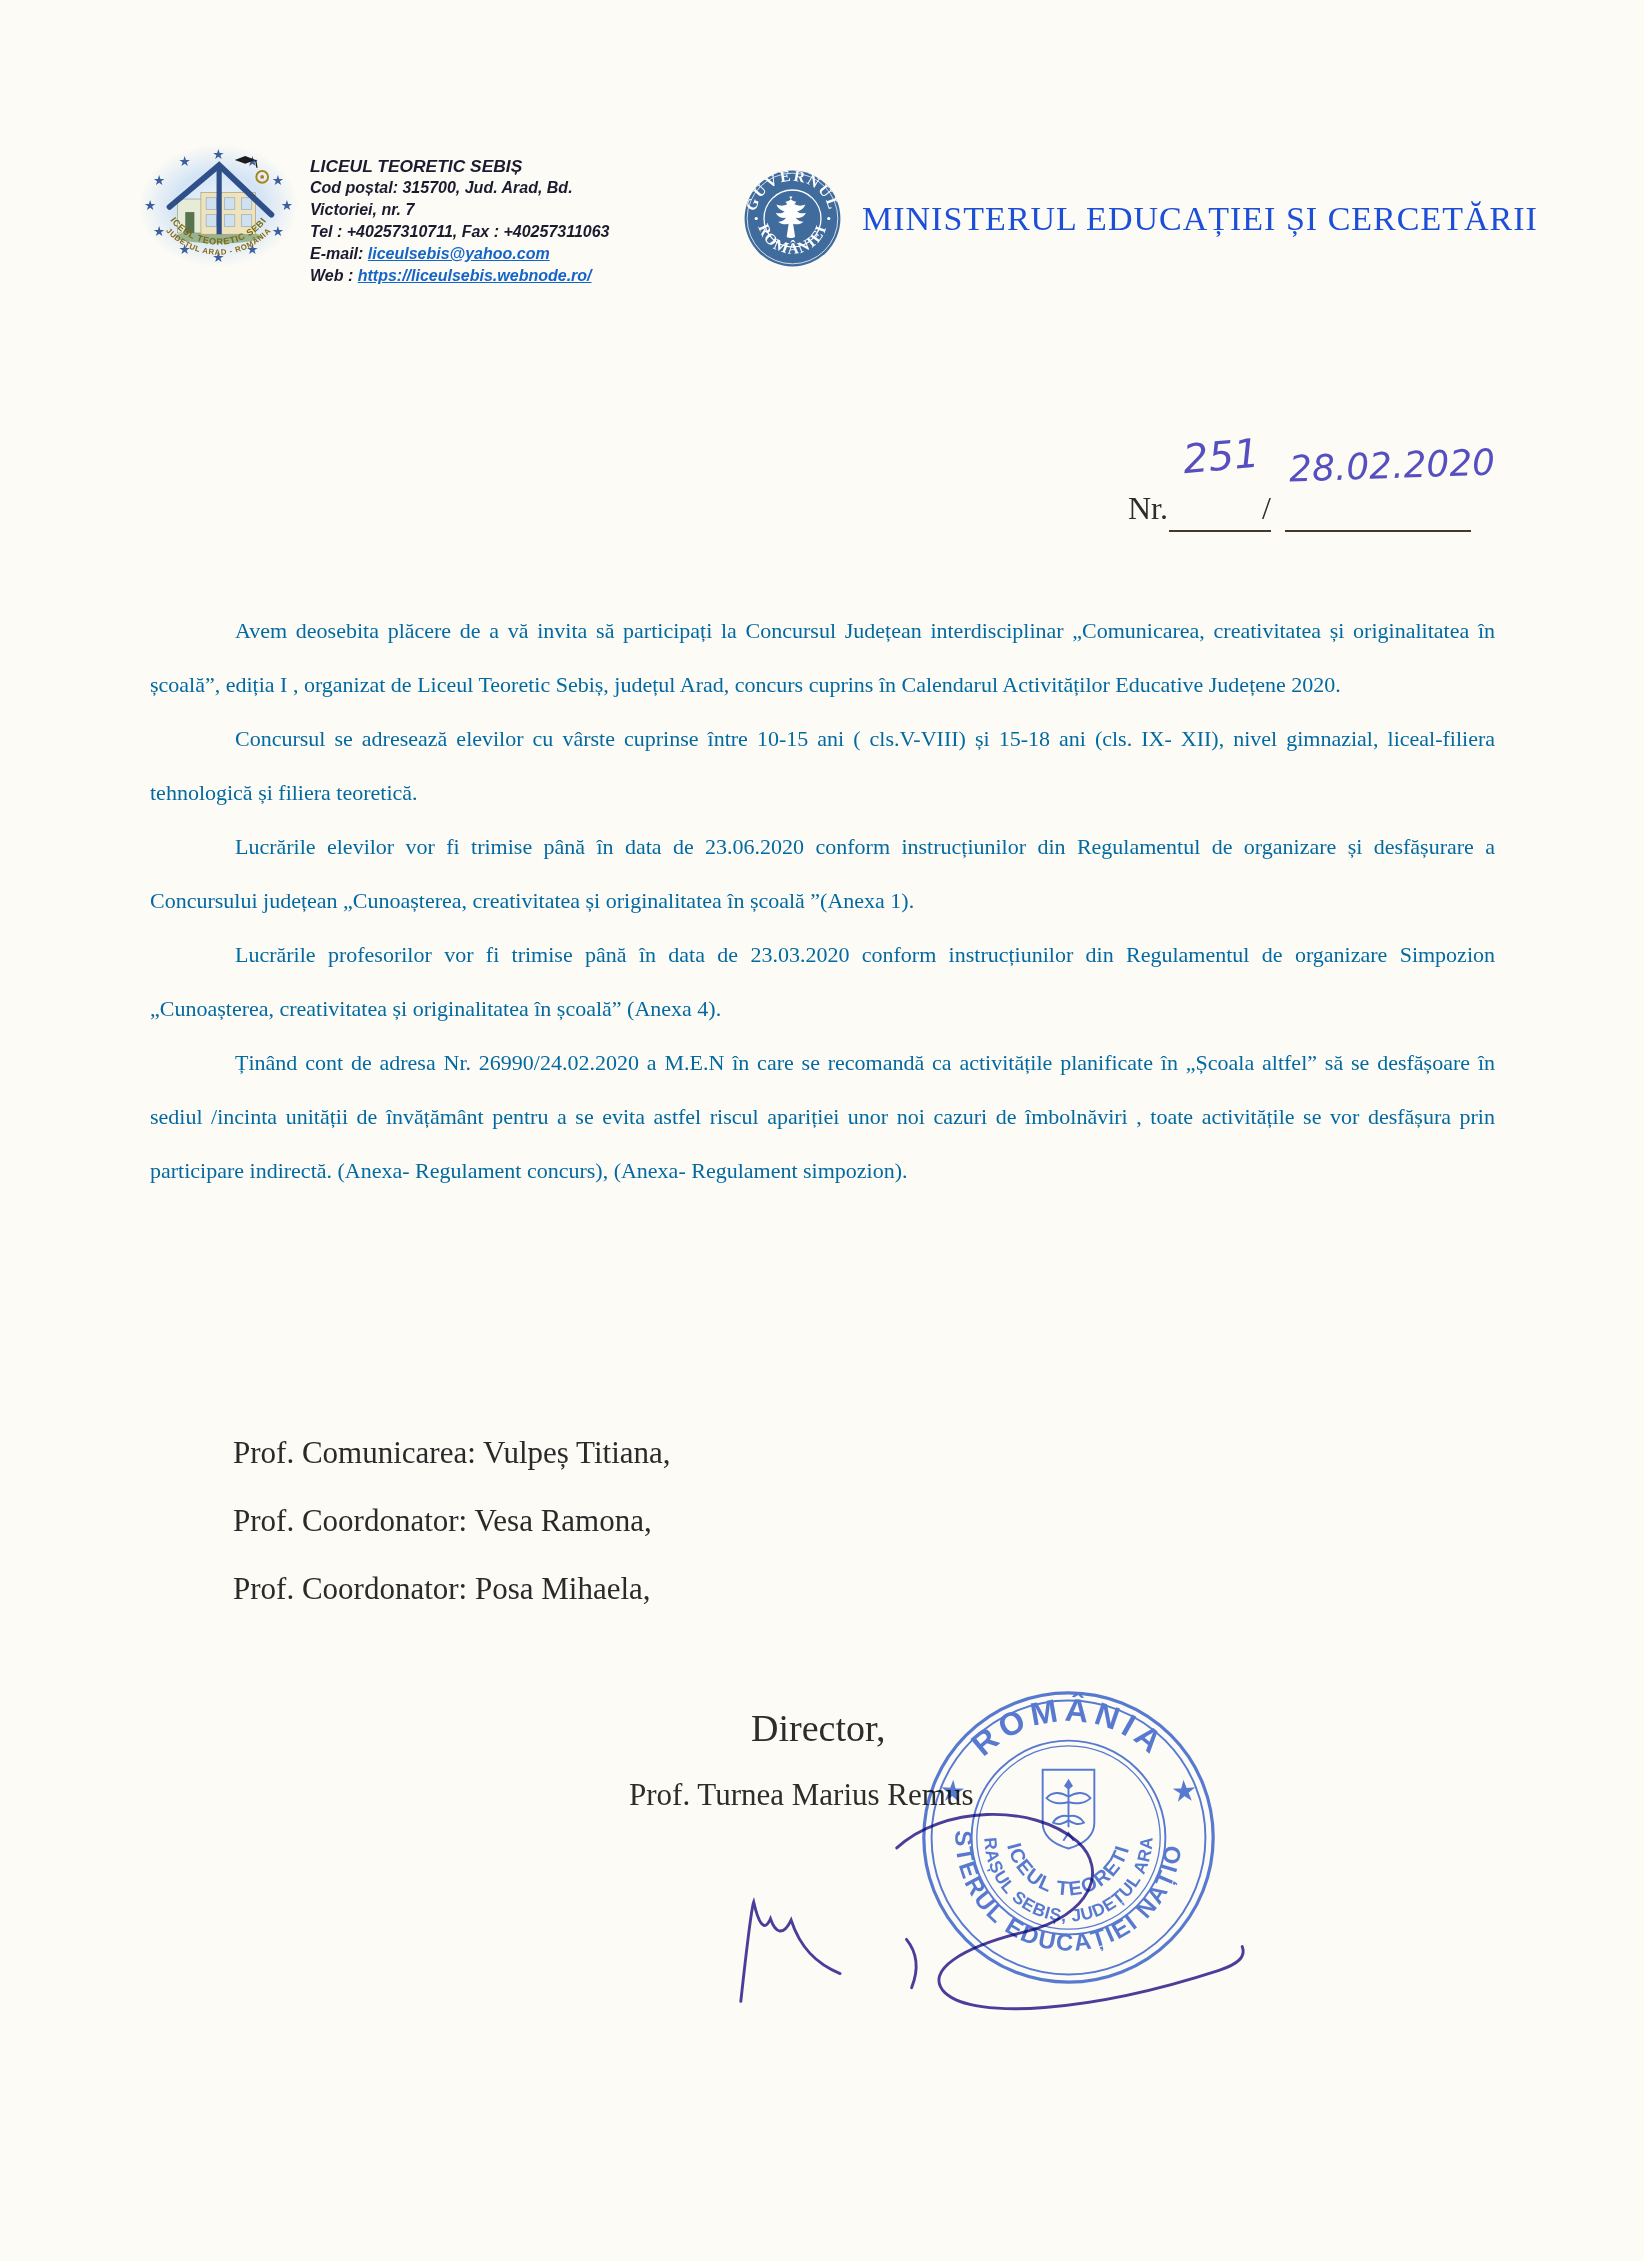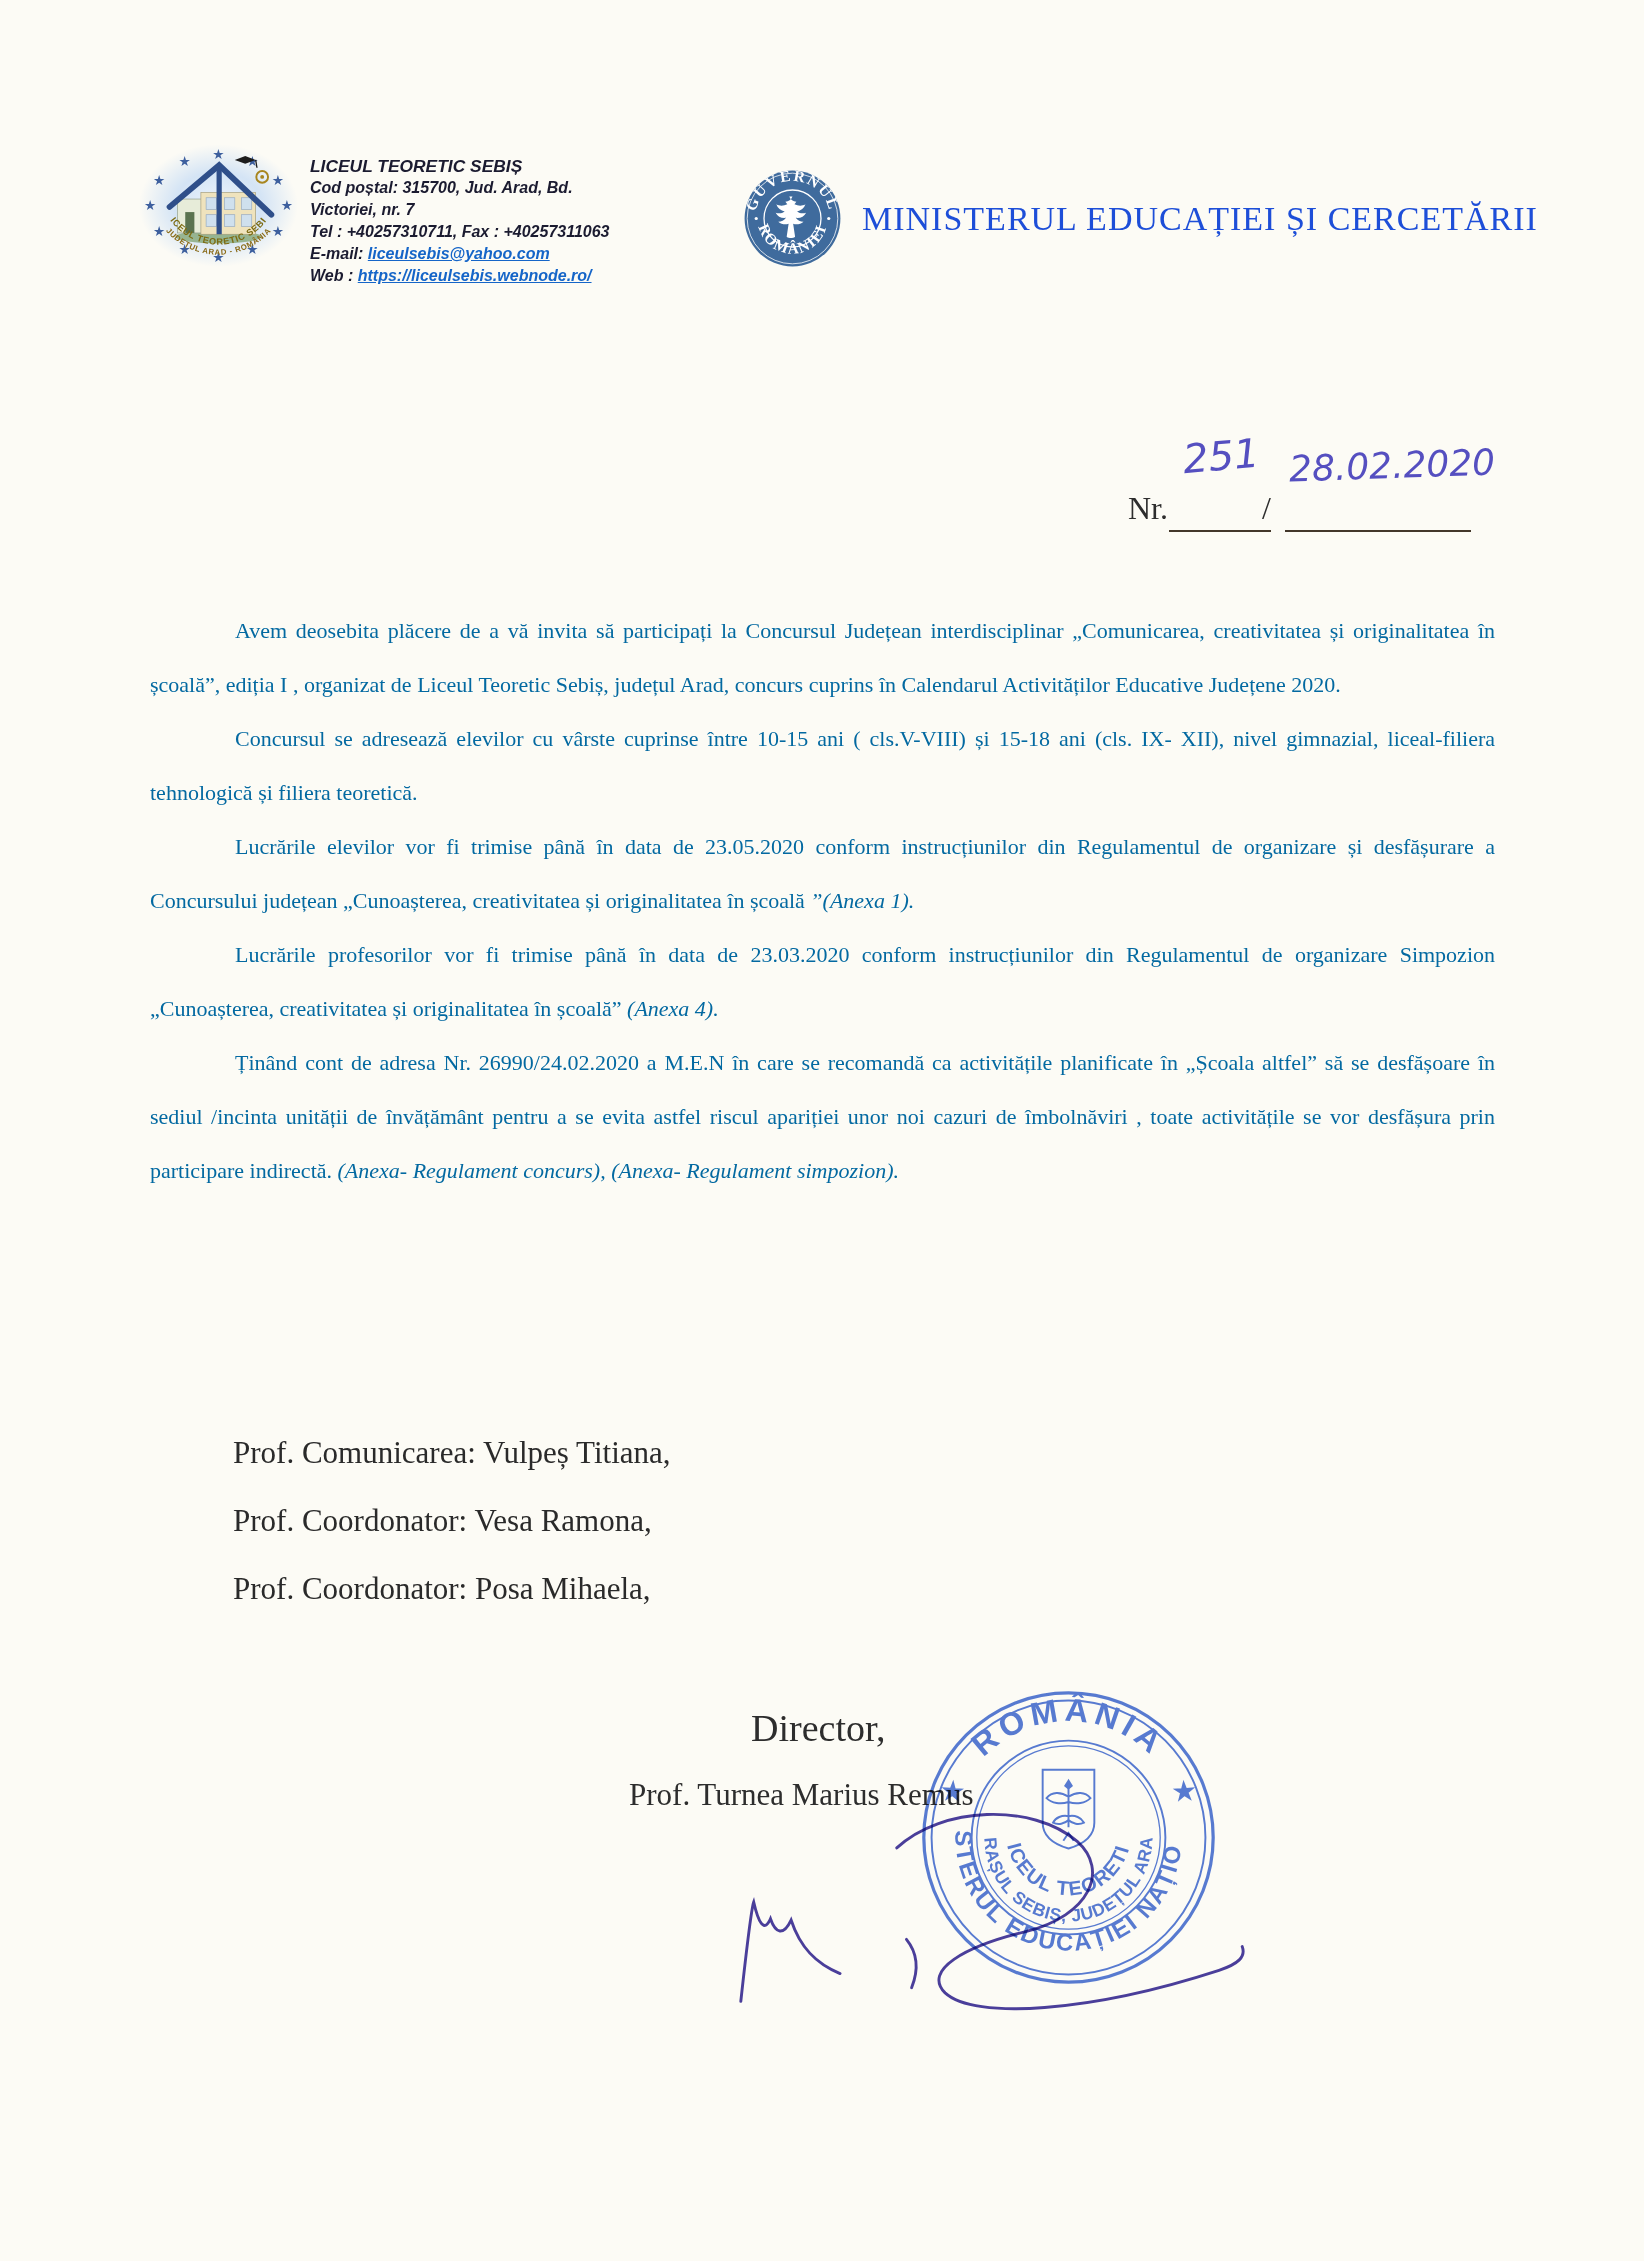--- a/index.html
+++ b/index.html
@@ -41,21 +41,21 @@
   
   .doc-title{
     position:absolute;left:150px;top:543px;width:1345px;
     text-align:center;font-size:34px;letter-spacing:1.3px;
   }
   .body-text{
     position:absolute;left:150px;top:604px;width:1345px;
     font-size:22px;line-height:54px;text-align:justify;color:#0369a1;
   }
   .body-text p{margin:0;text-indent:85px;}
-  .em{font-style:italic;}
+  .em{}
   .uline{text-decoration-thickness:1.9px;text-underline-offset:4.5px;}
   
   .coordinators{
     position:absolute;left:233px;top:1419px;
     font-size:31px;line-height:68px;color:#2a2a2a;
   }
   .director-label{position:absolute;left:751px;top:1706px;font-size:38px;}
   .director-name{position:absolute;left:629px;top:1777px;font-size:31px;}
   
   .round-stamp{position:absolute;left:918px;top:1687px;width:301px;height:301px;
@@ -158,21 +158,21 @@
   <div class="ref-line1"></div>
   <div class="ref-slash">/</div>
   <div class="ref-line2"></div>
   <div class="hand ref-number">251</div>
   <div class="hand ref-date">28.02.2020</div>
 
 
   <div class="body-text">
     <p>Avem deosebita plăcere de a vă invita să participați la Concursul Județean  interdisciplinar „Comunicarea, creativitatea și originalitatea în școală”, ediția I , organizat de Liceul Teoretic Sebiș, județul Arad, concurs cuprins în Calendarul Activităților Educative Județene 2020.</p>
     <p>Concursul se adresează elevilor cu vârste cuprinse între 10-15 ani ( cls.V-VIII) și 15-18 ani (cls. IX- XII), nivel gimnazial, liceal-filiera tehnologică și filiera teoretică.</p>
-    <p><span>Lucrările elevilor vor fi trimise până în data de 23.05.2020  conform instrucțiunilor din Regulamentul de organizare și desfășurare a Concursului județean „Cunoașterea, creativitatea și originalitatea în școală </span><span class="em">”(Anexa 1).</span></p>
+    <p><span>Lucrările elevilor vor fi trimise până în data de 23.06.2020  conform instrucțiunilor din Regulamentul de organizare și desfășurare a Concursului județean „Cunoașterea, creativitatea și originalitatea în școală </span><span class="em">”(Anexa 1).</span></p>
     <p><span>Lucrările profesorilor vor fi trimise până în data de 23.03.2020  conform instrucțiunilor din Regulamentul de organizare Simpozion „Cunoașterea, creativitatea și originalitatea în școală” </span><span class="em">(Anexa 4).</span></p>
     <p><span>Ținând cont de adresa Nr. 26990/24.02.2020 a M.E.N în care se recomandă ca activitățile planificate în „Școala altfel” să se desfășoare în sediul /incinta unității de învățământ pentru a se evita astfel riscul apariției unor noi cazuri de îmbolnăviri ,  toate activitățile se vor desfășura prin </span><span class="uline">participare indirectă.</span><span class="em"> (Anexa- Regulament concurs), (Anexa- Regulament simpozion).</span></p>
   </div>
 
   <div class="coordinators">
     <div>Prof. Comunicarea: Vulpeș Titiana,</div>
     <div>Prof. Coordonator: Vesa Ramona,</div>
     <div>Prof. Coordonator: Posa Mihaela,</div>
   </div>
 

